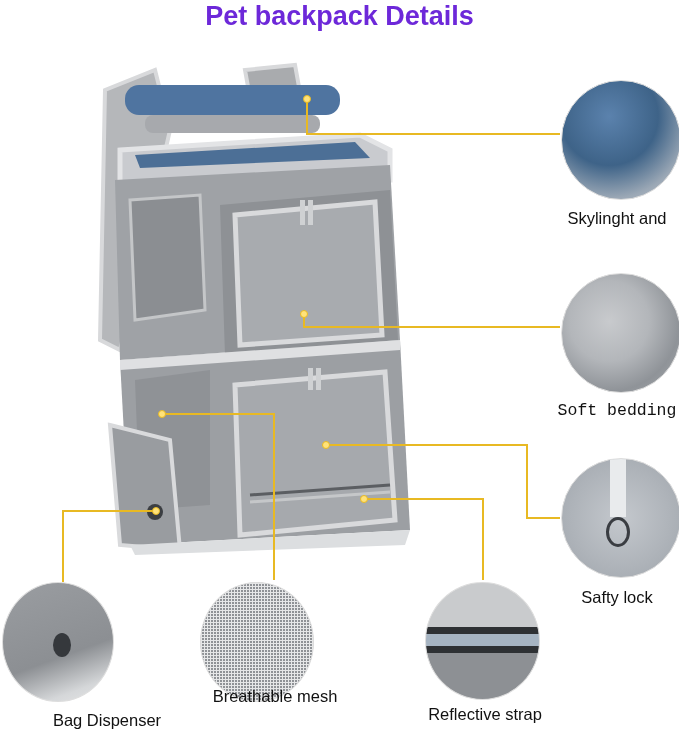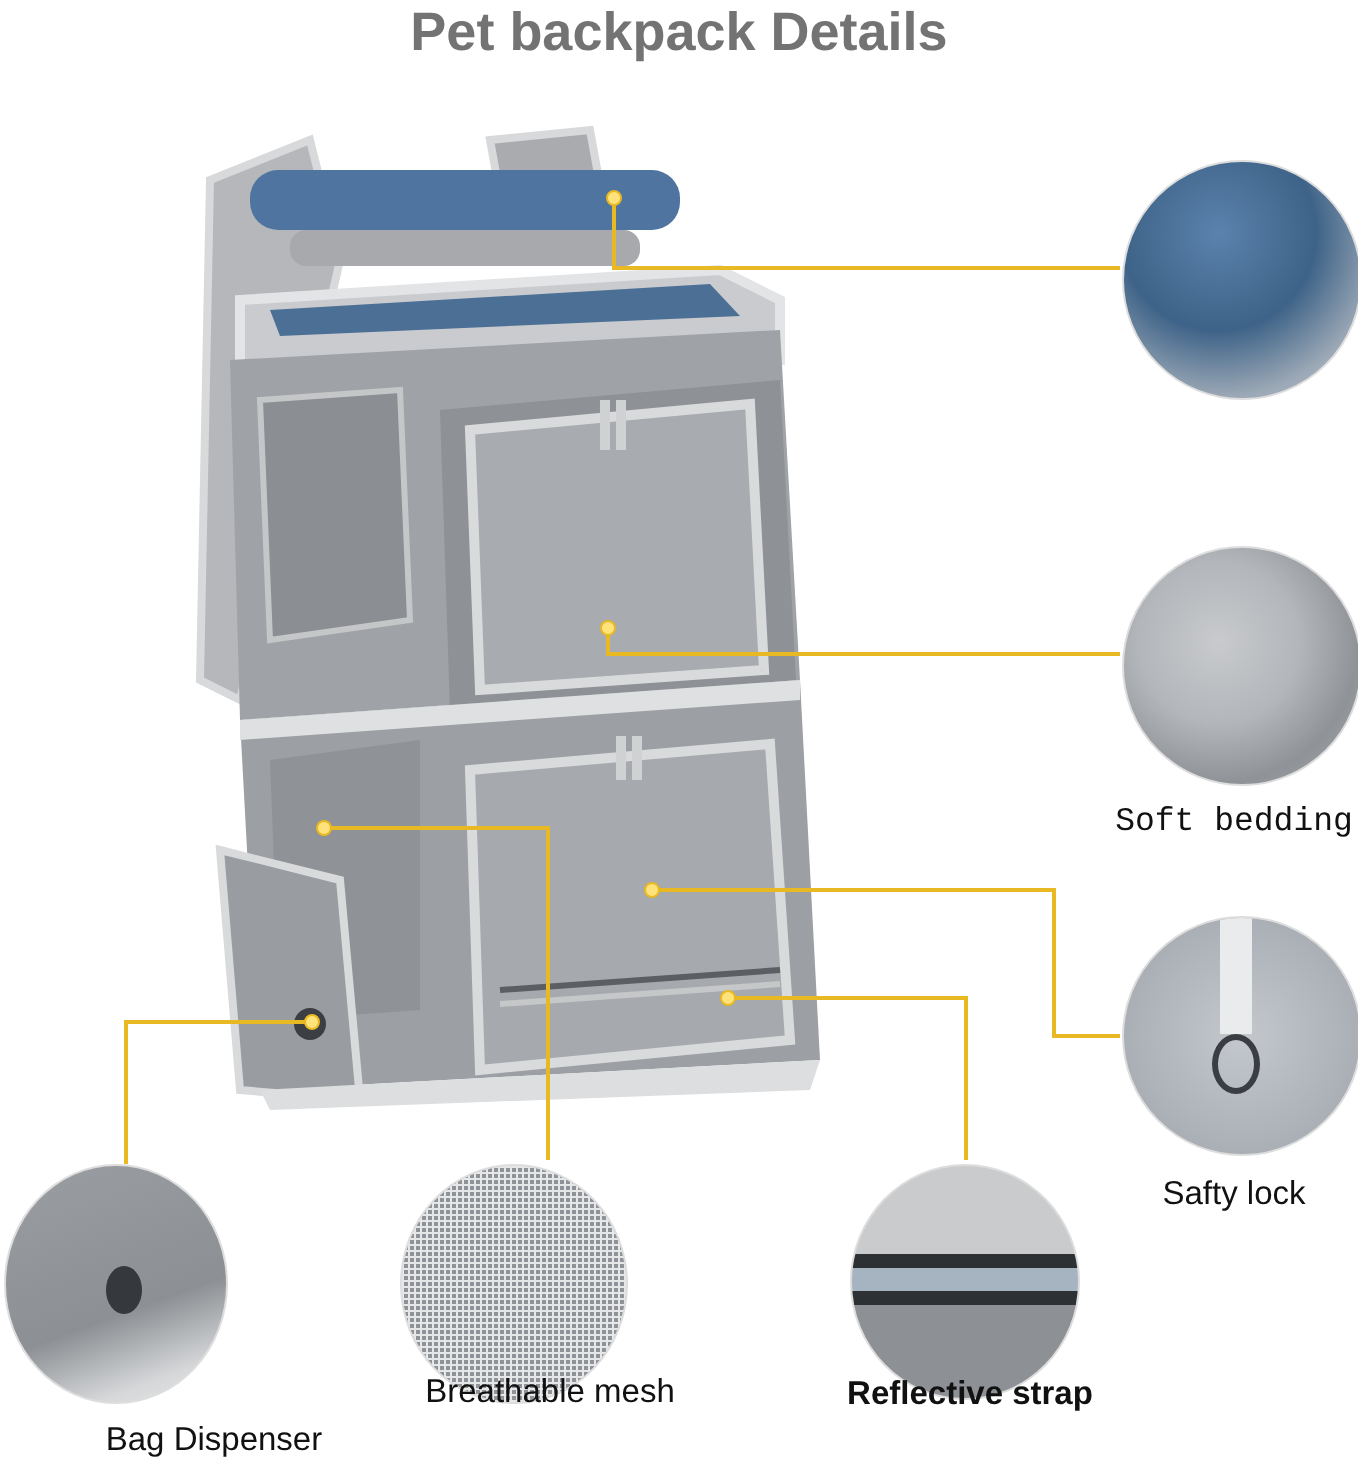--- a/index.html
+++ b/index.html
@@ -1,17 +1,17 @@
 <!DOCTYPE html>
 <html><head>
 <meta charset="utf-8">
 <style>
   html,body{margin:0;padding:0;background:#fff;}
   body{width:679px;height:731px;position:relative;overflow:hidden;font-family:"Liberation Sans",sans-serif;}
-  .title{position:absolute;left:0;top:0;width:679px;text-align:center;font-weight:bold;font-size:27px;color:#737373;line-height:32px;}
+  .title{position:absolute;left:0;top:0;width:679px;text-align:center;font-weight:bold;font-size:27px;color:#6d28d9;line-height:32px;}
   .circle{position:absolute;border-radius:50%;overflow:hidden;border:1px solid #ddd;}
   .label{position:absolute;font-size:16.5px;color:#111;text-align:center;line-height:20px;}
   svg.lines{position:absolute;left:0;top:0;}
   .bag{position:absolute;}
 </style>
 </head>
 <body>
 
 <div class="title">Pet backpack Details</div>
 
@@ -61,33 +61,34 @@
     <circle cx="304" cy="314" r="3.5"></circle>
     <circle cx="326" cy="445" r="3.5"></circle>
     <circle cx="162" cy="414" r="3.5"></circle>
     <circle cx="364" cy="499" r="3.5"></circle>
     <circle cx="156" cy="511" r="3.5"></circle>
   </g>
 </svg>
 
 <div class="circle" style="left:561px;top:80px;width:118px;height:118px;background:radial-gradient(circle at 40% 30%,#5b82ad 0%,#3e6388 45%,#9aa7b5 75%,#c9cdd2 100%);"></div>
 <div class="label" style="left:555px;top:208px;width:124px;">
+  <div>Skylinght and</div>
 </div>
 
 <div class="circle" style="left:561px;top:273px;width:118px;height:118px;background:radial-gradient(circle at 40% 40%,#c8cacd 0%,#b3b6ba 40%,#8f9398 70%,#a9adb1 100%);"></div>
 <div class="label" style="left:555px;top:401px;width:124px;font-family:Liberation Mono, monospace;">Soft bedding</div>
 
 <div class="circle" style="left:561px;top:458px;width:118px;height:118px;background:radial-gradient(circle at 50% 50%,#c4c8cd 0%,#aeb3b9 60%,#9ea4ab 100%);">
   <div style="position:absolute;left:48px;top:0;width:16px;height:58px;background:#e9ebed;"></div>
   <div style="position:absolute;left:44px;top:58px;width:18px;height:24px;border:3px solid #3a3d42;border-radius:50%;"></div>
 </div>
 <div class="label" style="left:555px;top:587px;width:124px;">Safty lock</div>
 
 <div class="circle" style="left:2px;top:582px;width:110px;height:118px;background:linear-gradient(160deg,#9a9da1 0%,#8c8f93 60%,#d5d7d9 85%,#e6e7e8 100%);">
   <div style="position:absolute;left:50px;top:50px;width:18px;height:24px;border-radius:50%;background:#35383c;"></div>
 </div>
 <div class="label" style="left:0;top:710px;width:126px;padding-left:44px;">Bag Dispenser</div>
 
 <div class="circle" style="left:200px;top:582px;width:112px;height:118px;background-color:#8f9296;background-image:linear-gradient(#e6e7e8 1px,transparent 1px),linear-gradient(90deg,#e6e7e8 1px,transparent 1px);background-size:3px 3px;"></div>
 <div class="label" style="left:190px;top:686px;width:170px;">Breathable mesh</div>
 
 <div class="circle" style="left:425px;top:582px;width:113px;height:116px;background:linear-gradient(180deg,#c9cbcd 0%,#c9cbcd 38%,#2e3134 38%,#2e3134 44%,#a6b4c2 44%,#a6b4c2 54%,#2e3134 54%,#2e3134 60%,#8d9094 60%,#8d9094 100%);"></div>
-<div class="label" style="left:405px;top:687px;width:160px;font-weight:bold;">Reflective strap</div>
+<div class="label" style="left:405px;top:704px;width:160px;">Reflective strap</div>
 
 </body></html>

